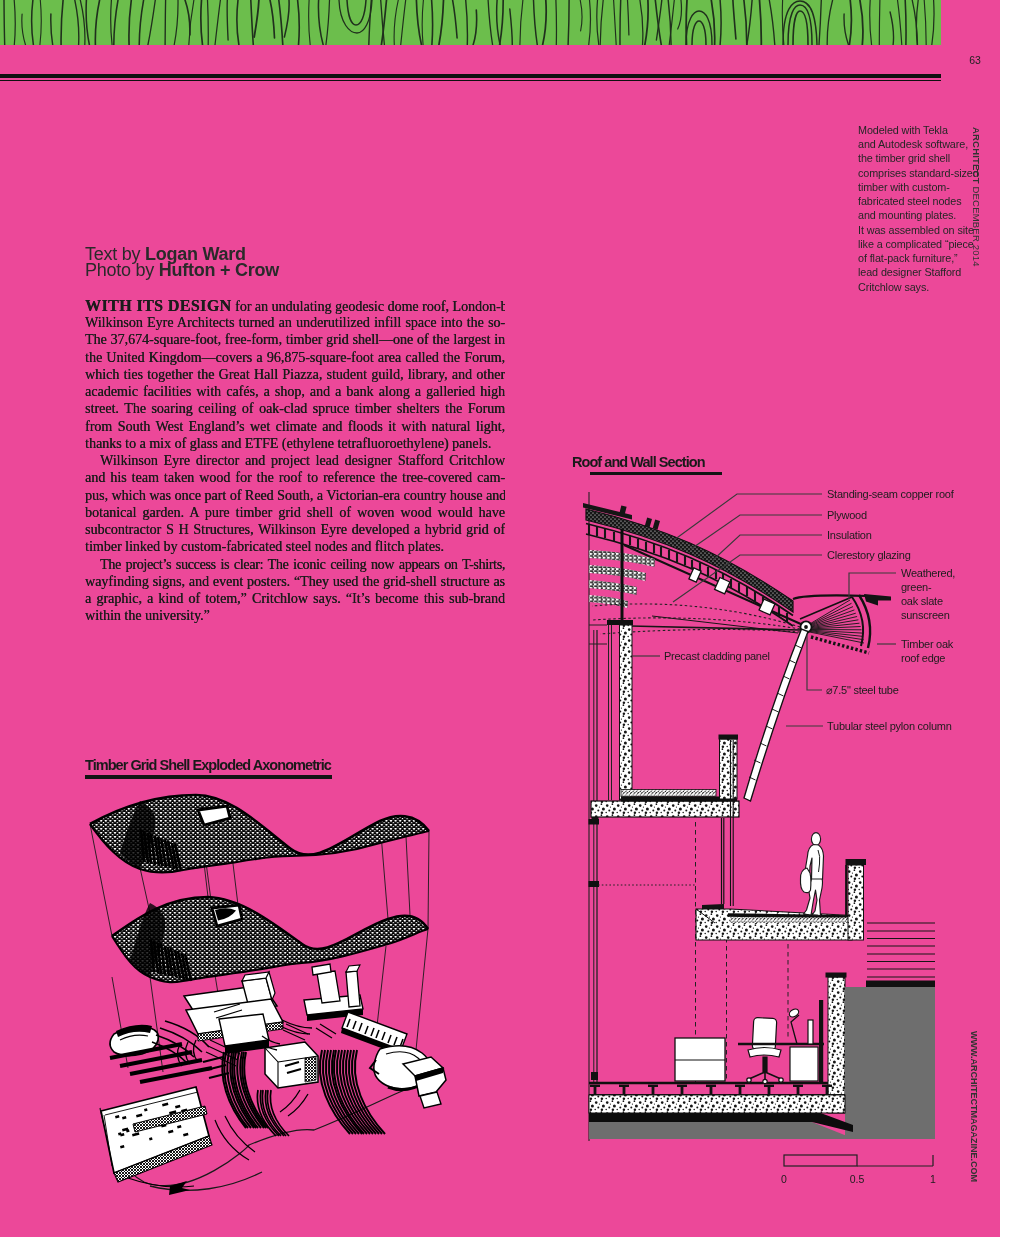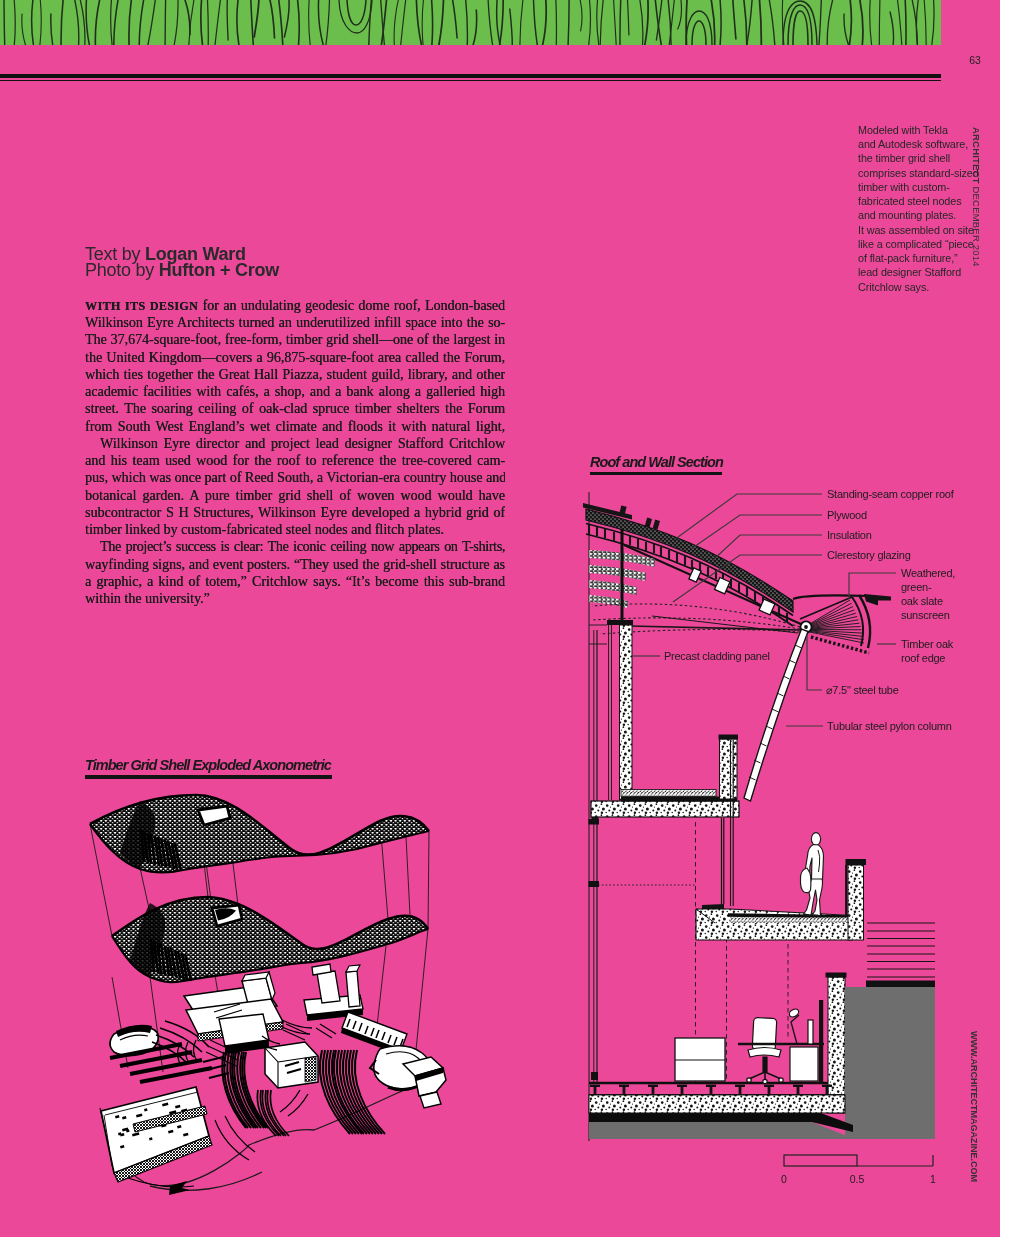--- a/index.html
+++ b/index.html
@@ -131,45 +131,46 @@
 
 <div class="abs cap" style="left:810px;top:123px;width:128px;margin-left:48px;">Modeled with Tekla<br>and Autodesk software,<br>the timber grid shell<br>comprises standard-sized<br>timber with custom-<br>fabricated steel nodes<br>and mounting plates.<br>It was assembled on site<br>like a complicated “piece<br>of flat-pack furniture,”<br>lead designer Stafford<br>Critchlow says.</div>
 
 <div class="abs vert" style="left:971px;top:127px;height:150px;"><b>ARCHITECT</b>&nbsp;DECEMBER 2014</div>
 
 <div class="abs vert" style="left:969px;top:1031px;font-weight:bold;font-size:9px;letter-spacing:0;">WWW.ARCHITECTMAGAZINE.COM</div>
 
 <div class="abs" style="left:85px;top:246px;font-size:18px;line-height:16.3px;letter-spacing:-0.25px;color:#2a2a2a;">Text by <b>Logan Ward</b><br>Photo by <b>Hufton + Crow</b></div>
 
 <div class="abs" id="bodytext">
-<div class="j"><b style="font-size:12px;letter-spacing:.4px">WITH ITS DESIGN</b> for an undulating geodesic dome roof, London-based</div>
+<div class="j"><b style="font-size:16px;letter-spacing:.4px">WITH ITS DESIGN</b> for an undulating geodesic dome roof, London-based</div>
 <div class="j">Wilkinson Eyre Architects turned an underutilized infill space into the so-</div>
 <div class="j">The 37,674-square-foot, free-form, timber grid shell—one of the largest in</div>
 <div class="j">the United Kingdom—covers a 96,875-square-foot area called the Forum,</div>
 <div class="j">which ties together the Great Hall Piazza, student guild, library, and other</div>
 <div class="j">academic facilities with cafés, a shop, and a bank along a galleried high</div>
 <div class="j">street. The soaring ceiling of oak-clad spruce timber shelters the Forum</div>
 <div class="j">from South West England’s wet climate and floods it with natural light,</div>
+<div class="l">thanks to a mix of glass and ETFE (ethylene tetrafluoroethylene) panels.</div>
 <div class="ji">Wilkinson Eyre director and project lead designer Stafford Critchlow</div>
-<div class="j">and his team used wood for the roof to reference the tree-covered cam-</div>
+<div class="j">and his team taken wood for the roof to reference the tree-covered cam-</div>
 <div class="j">pus, which was once part of Reed South, a Victorian-era country house and</div>
 <div class="j">botanical garden. A pure timber grid shell of woven wood would have</div>
 <div class="j">subcontractor S H Structures, Wilkinson Eyre developed a hybrid grid of</div>
 <div class="l">timber linked by custom-fabricated steel nodes and flitch plates.</div>
 <div class="ji" style="letter-spacing:-0.3px">The project’s success is clear: The iconic ceiling now appears on T-shirts,</div>
 <div class="j">wayfinding signs, and event posters. “They used the grid-shell structure as</div>
 <div class="j">a graphic, a kind of totem,” Critchlow says. “It’s become this sub-brand</div>
 <div class="l">within the university.”</div>
 </div>
 
-<div class="abs h1" style="left:85px;top:757px;font-style:italic;">Timber Grid Shell Exploded Axonometric</div>
+<div class="abs h1" style="left:85px;top:757px;">Timber Grid Shell Exploded Axonometric</div>
 
 <div class="abs" style="left:85px;top:775.2px;width:247px;height:3.8px;background:#141414;"></div>
 
-<div class="abs h1" style="left:590px;top:454px;font-style:italic;">Roof and Wall Section</div>
+<div class="abs h1" style="left:572px;top:454px;">Roof and Wall Section</div>
 
 <div class="abs" style="left:590px;top:471.5px;width:132px;height:3.4px;background:#141414;"></div>
 
 <svg class="abs" style="left:80px;top:785px" width="375" height="410" viewBox="80 785 375 410">
       <defs>
 <pattern id="mesh" patternUnits="userSpaceOnUse" width="4.6" height="4">
  <rect width="4.6" height="4" fill="#fff"></rect>
  <path d="M0,4 H4.6 M0,4 L2.3,0 M2.3,0 L4.6,4" stroke="#000" stroke-width="1.5" fill="none"></path>
 </pattern>
 <pattern id="dhatch" patternUnits="userSpaceOnUse" width="3" height="3">

